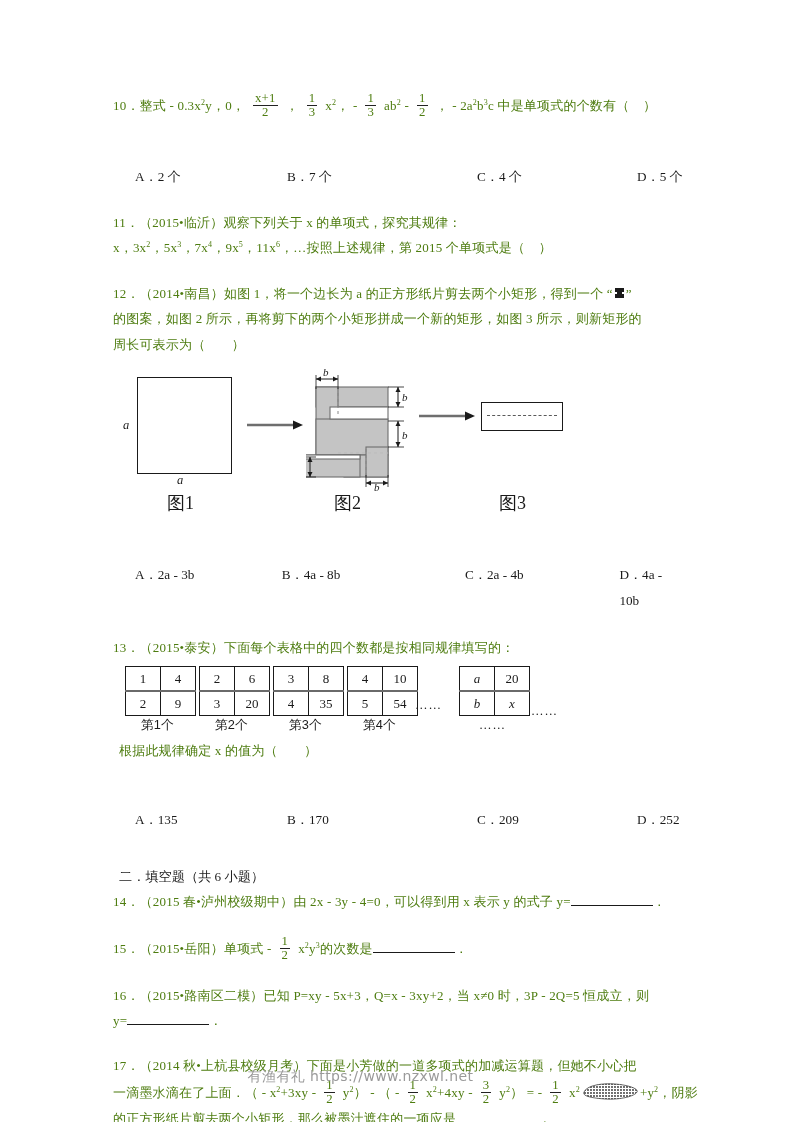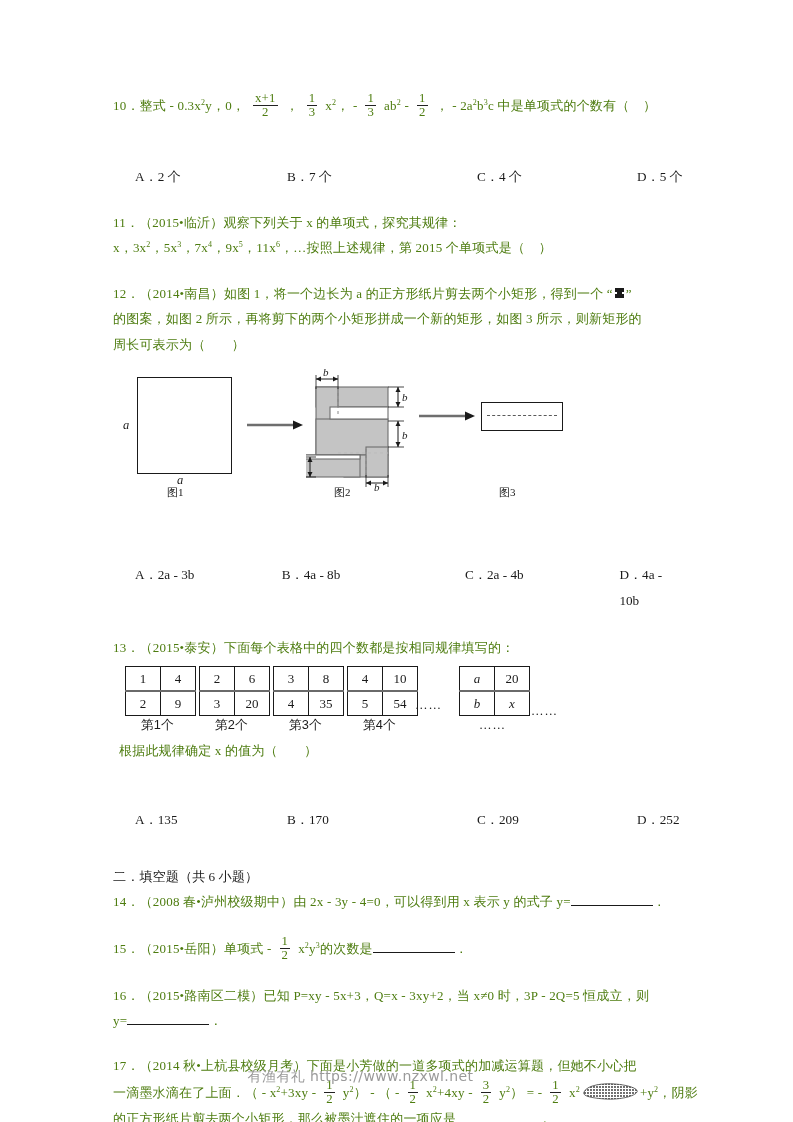--- a/index.html
+++ b/index.html
@@ -99,22 +99,22 @@
   .rect3::after {
     content: "";
     position: absolute;
     left: 5px; top: 12px;
     width: 70px;
     border-top: 1.6px dashed #5a5a5a;
   }
 
   .figcap {
     position: absolute;
-    font-size: 11px;
-    top: 122px;
+    font-size: 18px;
+    top: 128px;
   }
   .figcap1 { left: 48px; }
   .figcap2 { left: 215px; }
   .figcap3 { left: 380px; }
 
   
   .tbl-row {
     position: relative;
     height: 72px;
     margin-top: 6px;
@@ -153,20 +153,21 @@
     display: inline-block;
     border-bottom: 1.3px solid #1a1a1a;
     vertical-align: baseline;
   }
   .blank-md { width: 82px; }
 
   
   .sec-head {
     font-size: 13.2px;
     line-height: 1.95;
+    margin-left: 6px;
   }
   .gap-md { height: 20px; }
   .gap-lg { height: 30px; }
 
   
   .blot {
     display: inline-block;
     width: 58px;
     height: 17px;
     vertical-align: -3px;
@@ -411,21 +412,21 @@
       <span class="opt-c">C．209</span>
       <span class="opt-d">D．252</span>
     </div>
   </div>
 
   <div class="gap-lg"></div>
 
   <div class="sec-head">二．填空题（共 6 小题）</div>
 
   <div class="qline">
-    <span>14．</span><span>（2008 春•泸州校级期中）</span><span>由 2x - 3y - 4=0，可以得到用 x 表示 y 的式子 y=</span><span class="blank blank-md"></span><span>．</span>
+    <span>14．</span><span>（2015 春•泸州校级期中）</span><span>由 2x - 3y - 4=0，可以得到用 x 表示 y 的式子 y=</span><span class="blank blank-md"></span><span>．</span>
   </div>
 
   <div class="gap-md"></div>
 
   <div class="qline">
     <span>15．</span><span>（2015•岳阳）</span><span>单项式 -</span><span class="frac"><span class="num">1</span><span class="den">2</span></span><span>x</span><sup>2</sup><span>y</span><sup>3</sup><span>的次数是</span><span class="blank blank-md"></span><span>．</span>
   </div>
 
   <div class="gap-md"></div>
 

